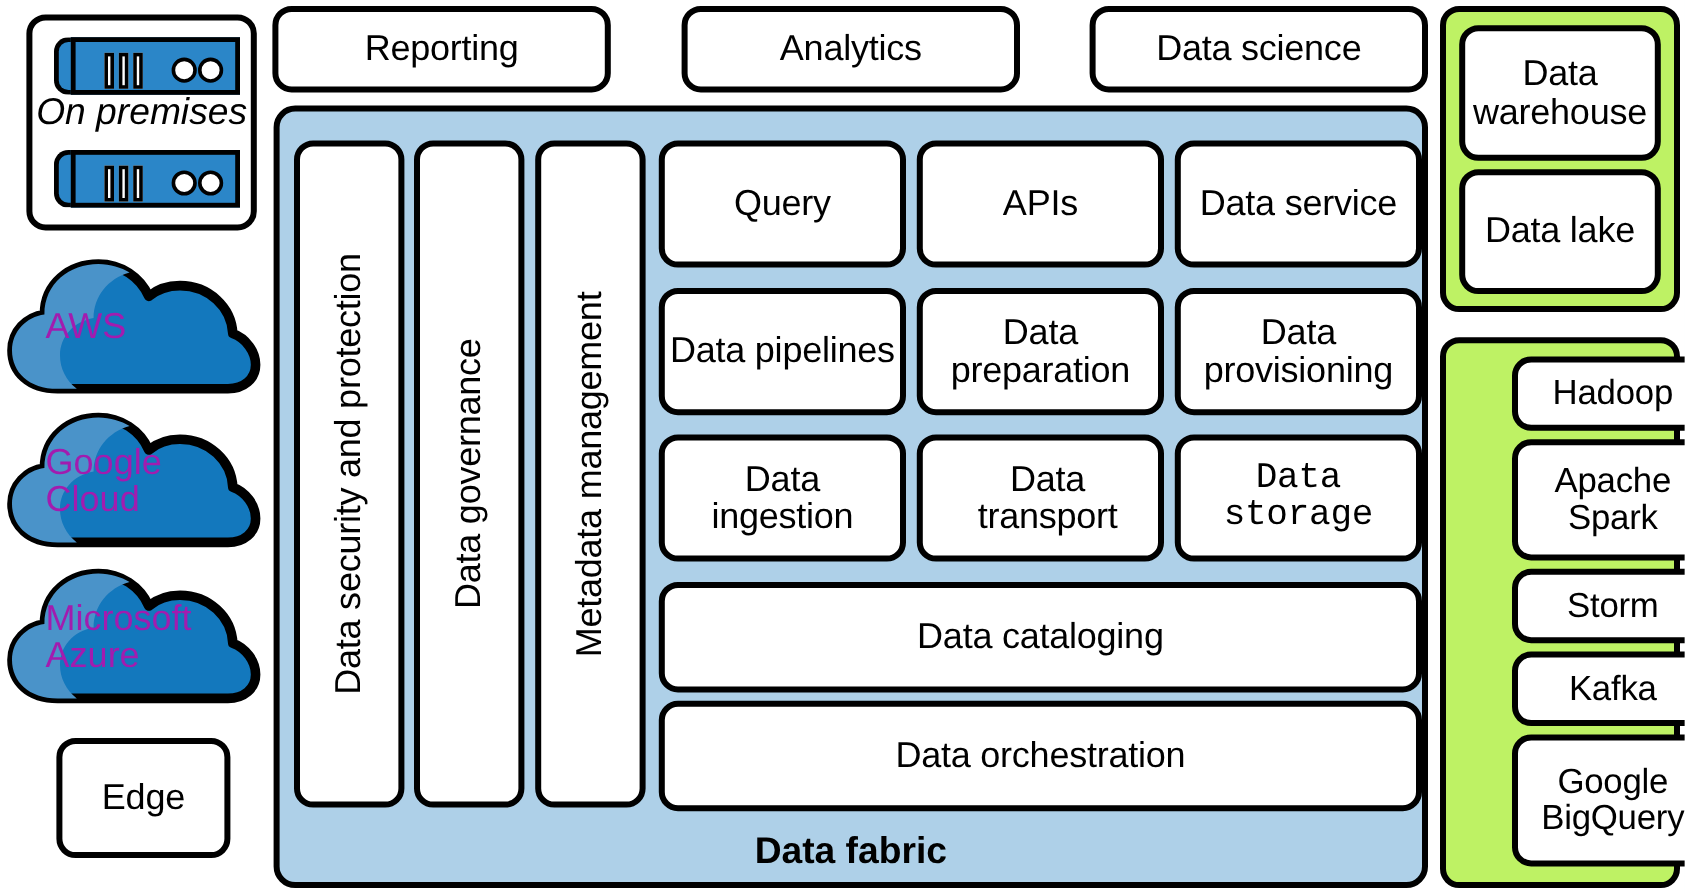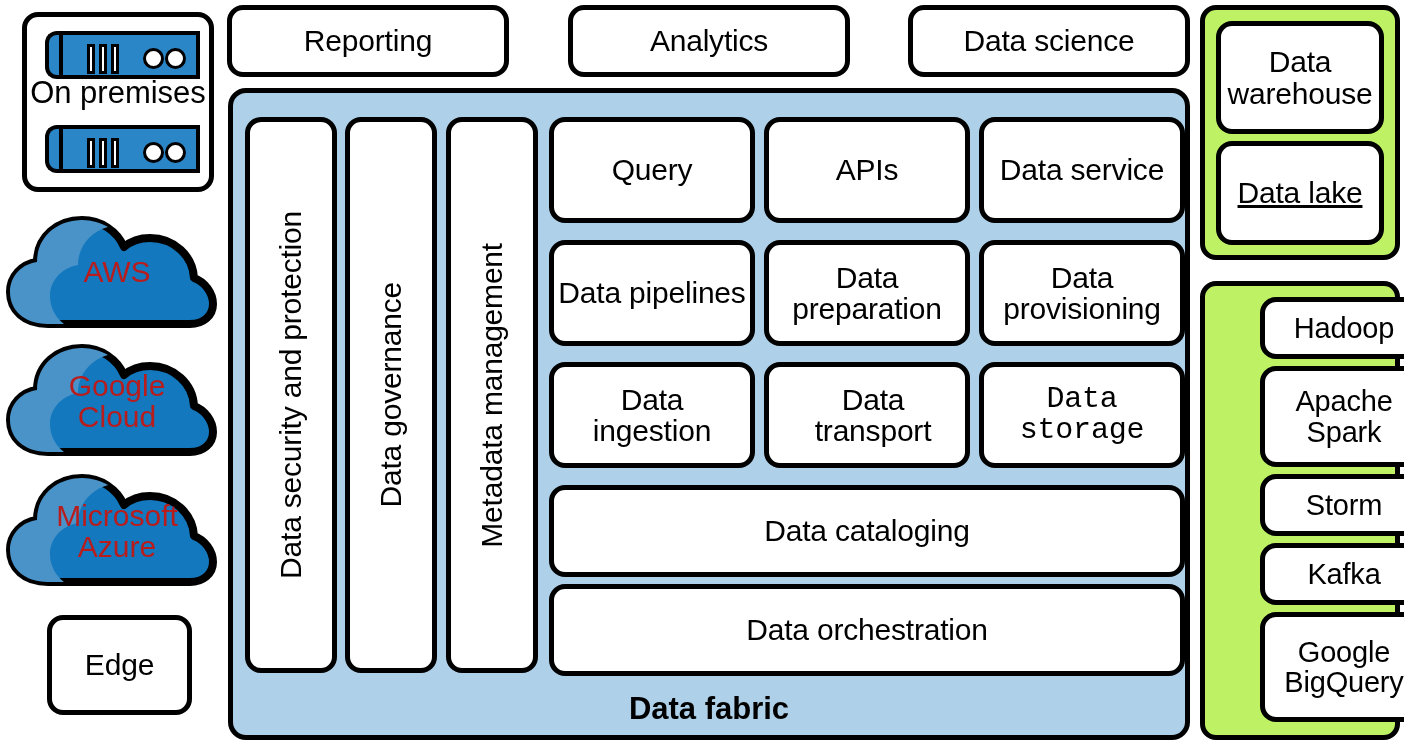--- a/index.html
+++ b/index.html
@@ -112,36 +112,37 @@
   #onprem-label {
     position: absolute;
     left: 0;
     right: 0;
     top: 60px;
     text-align: center;
     font-size: 31px;
     font-stretch: condensed;
     z-index: 5;
     line-height: 1;
+    font-style: italic;
   }
 
   .cloud {
     position: absolute;
     width: 216px;
     height: 116px;
   }
   .cloud svg { position: absolute; left: 0; top: 0; }
   .cloud .cloud-label {
     position: absolute;
     left: 34px;
     right: 24px;
     top: 50%;
     transform: translateY(-48%);
-    text-align: center;
-    color: #b91c1c;
+    text-align: left;
+    color: #a21caf;
     font-size: 30px;
     line-height: 1.02;
     font-stretch: condensed;
   }
 
   
   #fabric {
     position: absolute;
     left: 228px;
     top: 88px;
@@ -303,21 +304,21 @@
       <span>Data cataloging</span>
     </div>
 
     <div id="fabric-title">Data fabric</div>
   </div>
 
   <div class="rightbox" style="left:1200px; top:5px; width:200px; height:255px;">
     <div class="card" style="left:11px; top:11px; width:168px; height:113px;">
       <span>Data warehouse</span>
     </div>
-    <div class="card" style="left:11px; top:131px; width:168px; height:104px;text-decoration:underline;">
+    <div class="card" style="left:11px; top:131px; width:168px; height:104px;">
       <span>Data lake</span>
     </div>
   </div>
 
   <div class="rightbox" style="left:1200px; top:281px; width:200px; height:459px;">
     <div class="card small" style="left:11px; top:11px; width:168px; height:62px;">
       <span>Hadoop</span>
     </div>
     <div class="card small" style="left:11px; top:80px; width:168px; height:101px;">
       <span>Apache Spark</span>

